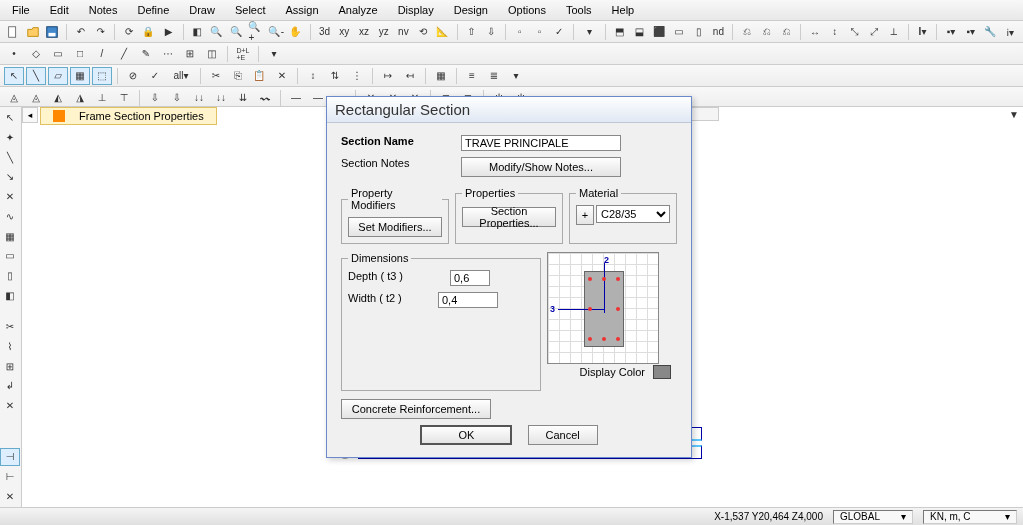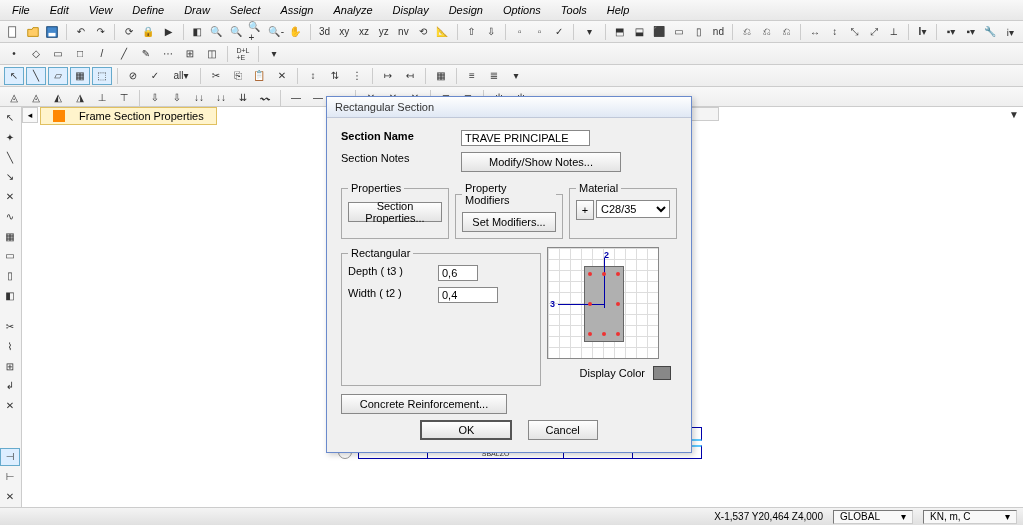--- a/index.html
+++ b/index.html
@@ -13,21 +13,21 @@
     overflow: hidden;
     position: relative;
   }
   .menubar {
     display: flex;
     background: linear-gradient(#f8f8f8, #e8e8e8);
     border-bottom: 1px solid #ccc;
     padding: 2px 4px;
     gap: 4px;
   }
-  .menubar div { padding: 2px 8px; cursor: default; font-style: italic; }
+  .menubar div { padding: 2px 8px; cursor: default; }
   .toolbar {
     display: flex;
     background: linear-gradient(#f8f8f8, #eee);
     border-bottom: 1px solid #ccc;
     padding: 2px 4px;
     gap: 2px;
     align-items: center;
     height: 22px;
   }
   .tbtn {
@@ -81,21 +81,21 @@
     width: 366px;
     background: #f0f0f0;
     border: 1px solid #6a8acc;
     box-shadow: 2px 2px 6px rgba(0,0,0,0.2);
   }
   .dialog-title {
     background: linear-gradient(#fefefe, #e0e8f4);
     border-bottom: 1px solid #c0c8d8;
     padding: 4px 8px;
     color: #333;
-    font-size: 11px;
+    font-size: 15px;
   }
   .dialog-body { padding: 12px 14px; background: #f0f0f0; }
   .row { display: flex; align-items: flex-start; margin-bottom: 6px; }
   .row-label { width: 120px; font-size: 11px; }
   .bold { font-weight: bold; }
   input.txt {
     border: 1px solid #888;
     background: #fff;
     font-size: 11px;
     padding: 1px 3px;
@@ -139,21 +139,21 @@
     position: absolute;
     left: 36px; top: 18px; width: 40px; height: 76px;
     background: #b0b0b0;
     border: 1px solid #666;
   }
   .preview .axis-v { position: absolute; left: 56px; top: 10px; width: 1px; height: 50px; background: #00a; }
   .preview .axis-h { position: absolute; left: 10px; top: 56px; width: 46px; height: 1px; background: #00a; }
   .preview .dot { position: absolute; width: 4px; height: 4px; background: #e33; border-radius: 50%; }
   .preview .lbl2 { position: absolute; left: 56px; top: 2px; font-size: 9px; color: #00a; font-weight: bold; }
   .preview .lbl3 { position: absolute; left: 2px; top: 51px; font-size: 9px; color: #00a; font-weight: bold; }
-  .display-color { display: flex; align-items: center; gap: 8px; justify-content: flex-end; margin-top: 7px; margin-right: 6px; }
+  .display-color { display: flex; align-items: center; gap: 8px; justify-content: flex-end; margin-top: 1px; margin-right: 6px; }
   .color-swatch { width: 18px; height: 14px; background: #888; border: 1px solid #444; }
   .center-btns { text-align: center; margin-top: 6px; }
   select.combo {
     border: 1px solid #888; background: #fff; font-size: 11px; height: 18px;
   }
   .beam-drawing {
     position: absolute;
     top: 320px; left: 336px;
     width: 344px; height: 40px;
   }
@@ -201,21 +201,21 @@
     background: #f4f4f4; border: 1px solid #ccc;
     font-size: 10px; padding-left: 4px; color: #555;
   }
 </style>
 </head>
 <body>
 
 <div class="menubar">
   <div>File</div>
   <div>Edit</div>
-  <div>View</div>
+  <div>Notes</div>
   <div>Define</div>
   <div>Draw</div>
   <div>Select</div>
   <div>Assign</div>
   <div>Analyze</div>
   <div>Display</div>
   <div>Design</div>
   <div>Options</div>
   <div>Tools</div>
   <div>Help</div>
@@ -434,52 +434,52 @@
       </div>
     </div>
   </div>
 </div>
 
 <div class="dialog">
   <div class="dialog-title">Rectangular Section</div>
   <div class="dialog-body">
     <div class="row">
       <div class="row-label bold">Section Name</div>
-      <input class="txt" style="width: 129px;" value="TRAVE PRINCIPALE">
+      <input class="txt" style="width: 160px;" value="TRAVE PRINCIPALE">
     </div>
     <div class="row">
       <div class="row-label">Section Notes</div>
       <button class="btn" style="width:160px">Modify/Show Notes...</button>
     </div>
 
     <div class="three-col">
       <fieldset>
+        <legend>Property Modifiers</legend>
+        <button class="btn" style="width:100%">Set Modifiers...</button>
+      </fieldset>
+      <fieldset>
         <legend>Properties</legend>
         <button class="btn" style="width:100%">Section Properties...</button>
-      </fieldset>
-      <fieldset>
-        <legend>Property Modifiers</legend>
-        <button class="btn" style="width:100%">Set Modifiers...</button>
       </fieldset>
       <fieldset>
         <legend>Material</legend>
         <div style="display:flex;gap:2px">
           <button class="btn" style="width:18px;padding:0">+</button>
           <select class="combo" style="flex:1">
             <option>C28/35</option>
           </select>
         </div>
       </fieldset>
     </div>
 
     <div class="dim-row">
       <fieldset class="dim-left">
-        <legend>Rectangular</legend>
+        <legend>Dimensions</legend>
         <div class="row">
-          <div style="width:90px">Depth  ( t3 )</div>
+          <div style="width:102px">Depth  ( t3 )</div>
           <input class="txt" style="width: 40px;" value="0,6">
         </div>
         <div class="row">
           <div style="width:90px">Width  ( t2 )</div>
           <input class="txt" style="width: 60px;" value="0,4">
         </div>
         <div style="height:70px"></div>
       </fieldset>
       <div style="width:130px">
         <div class="preview">
@@ -499,21 +499,21 @@
           <div class="dot" style="left:68px;top:84px"></div>
         </div>
         <div class="display-color">
           <span>Display Color</span>
           <div class="color-swatch"></div>
         </div>
       </div>
     </div>
 
     <div style="margin-top:4px">
-      <button class="btn" style="width:166px">Concrete Reinforcement...</button>
+      <button class="btn" style="width:150px">Concrete Reinforcement...</button>
     </div>
     <div class="center-btns">
       <button class="btn" style="width:92px;border:2px solid #555">OK</button>
       &nbsp;&nbsp;&nbsp;
       <button class="btn" style="width:70px">Cancel</button>
     </div>
   </div>
 </div>
 
 <div class="statusbar">

